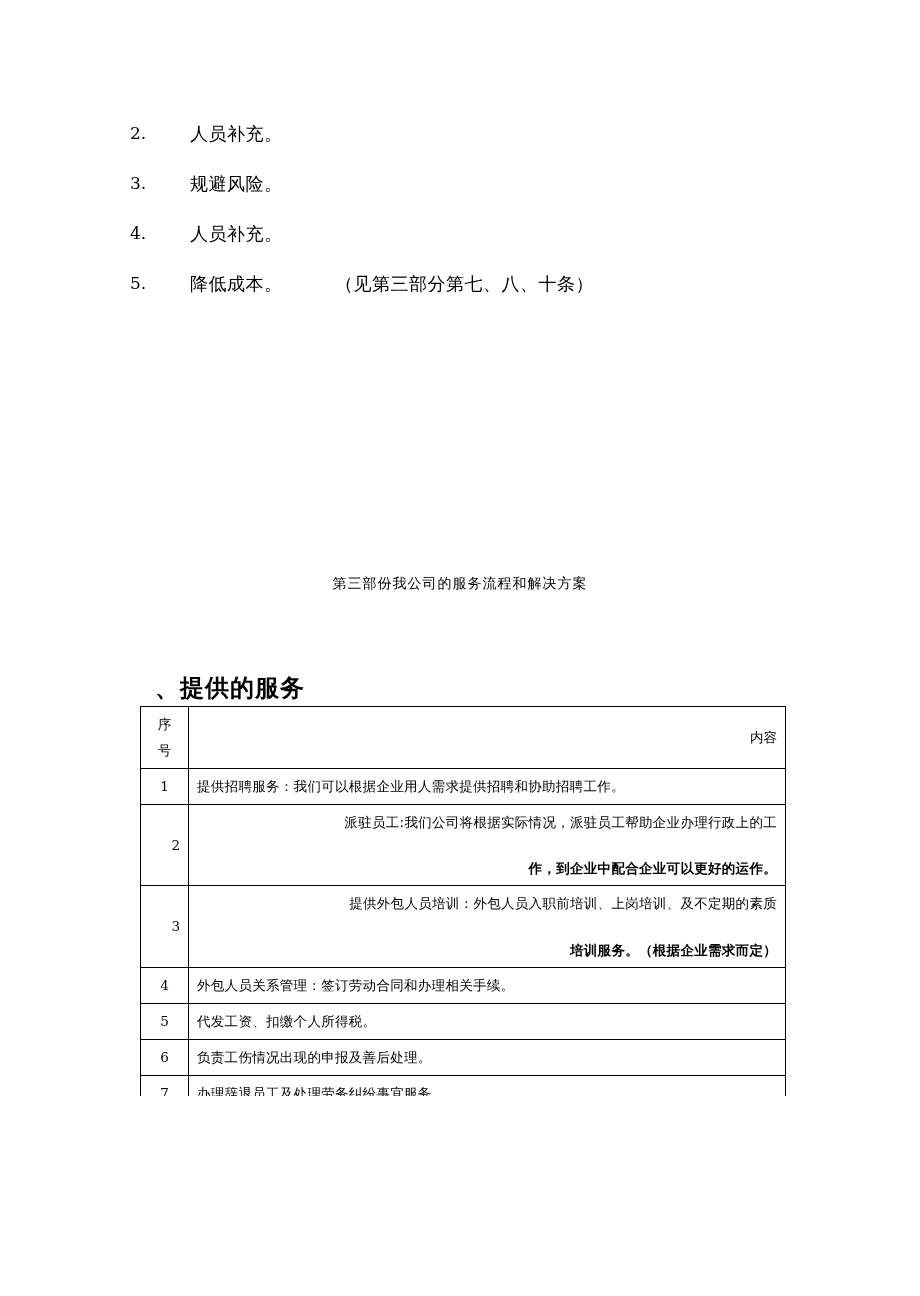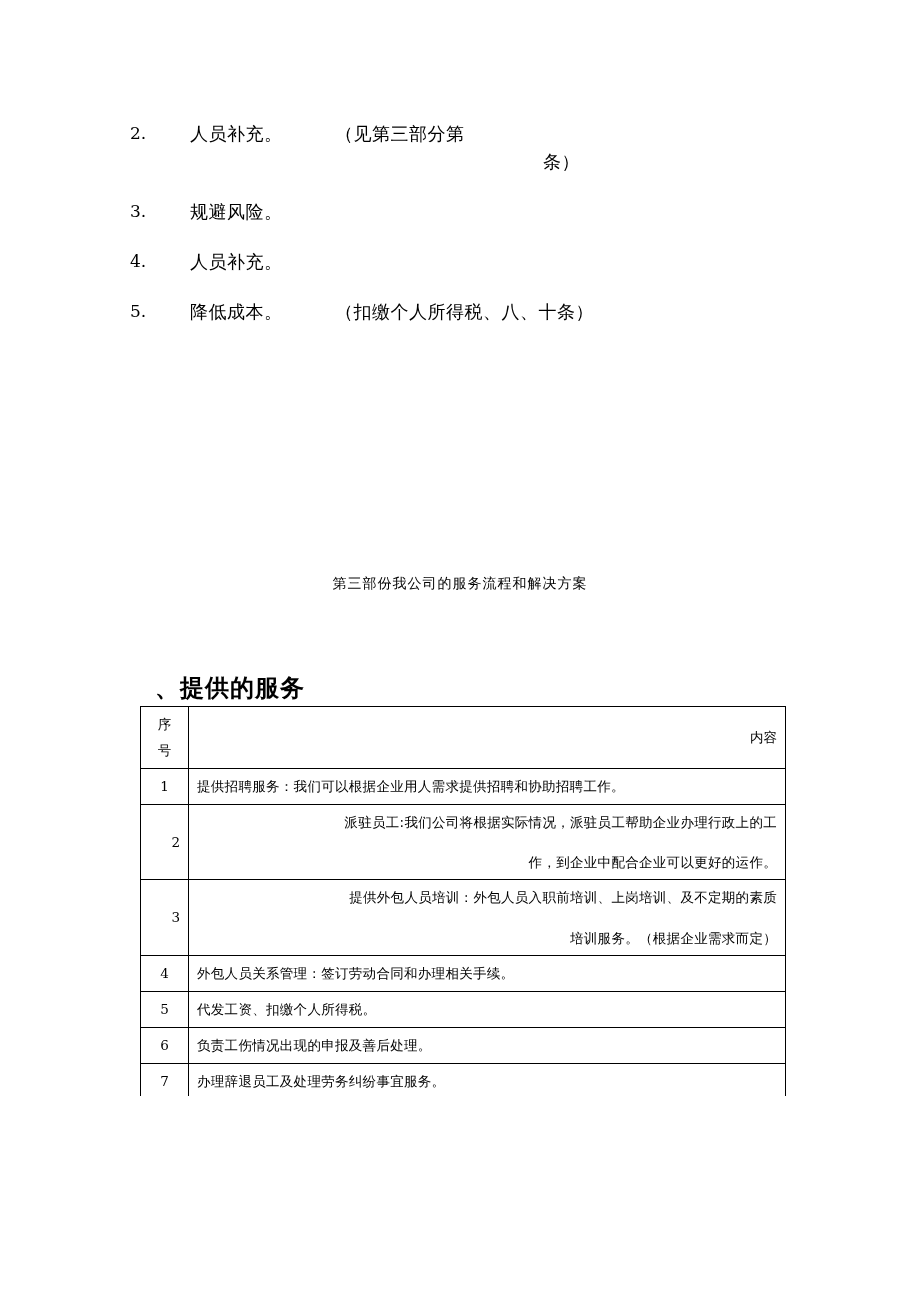--- a/index.html
+++ b/index.html
@@ -118,21 +118,21 @@
   .td-idx {
     text-align: center;
     font-size: 13px;
     font-family: "DejaVu Serif", serif;
   }
   .td-body {
     text-align: left;
     letter-spacing: 0.3px;
   }
   .td-body .ln { display: block; }
-  .td-body .ln + .ln { margin-top: 14px; }
+  .td-body .ln + .ln { margin-top: 20px; font-weight: bold; }
   .row-tall td { height: 68px; text-align: right; }
   .row-short td { height: 36px; }
 
   
   .clip-wrap {
     position: absolute;
     top: 706px;
     left: 140px;
     width: 650px;
     height: 390px;
@@ -142,40 +142,36 @@
 </head>
 <body>
 
 <div class="page">
 
   <div class="list-block">
 
     <div class="list-item">
       <div class="list-num">2.</div>
       <div class="list-text">人员补充。</div>
-      <div class="list-ref wrapped">
-        <span>（见第三部分第</span>
-        <span class="tail">条）</span>
-      </div>
     </div>
 
     <div class="list-item">
       <div class="list-num">3.</div>
       <div class="list-text">规避风险。</div>
     </div>
 
     <div class="list-item">
       <div class="list-num">4.</div>
       <div class="list-text">人员补充。</div>
     </div>
 
     <div class="list-item">
       <div class="list-num">5.</div>
       <div class="list-text">降低成本。</div>
-      <div class="list-ref">（扣缴个人所得税、八、十条）</div>
+      <div class="list-ref">（见第三部分第七、八、十条）</div>
     </div>
 
   </div>
 
   <div class="section-title">第三部份我公司的服务流程和解决方案</div>
 
   <div class="sub-heading">、提供的服务</div>
 
   <div class="clip-wrap">
     <table class="svc-table" style="position:static;top:auto;left:auto;">

